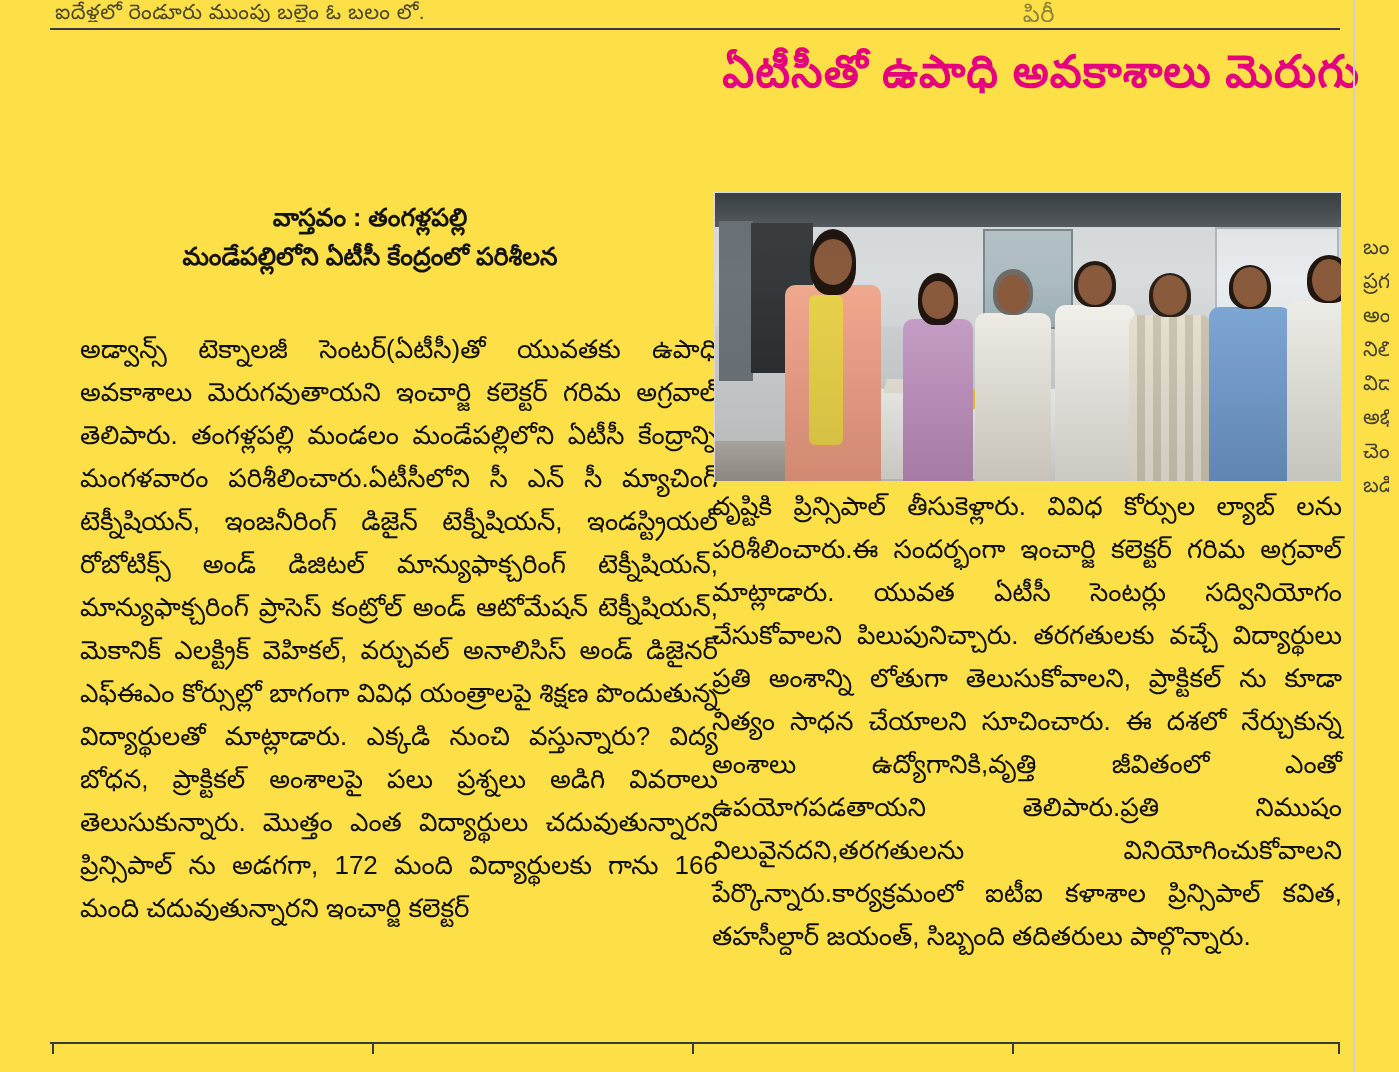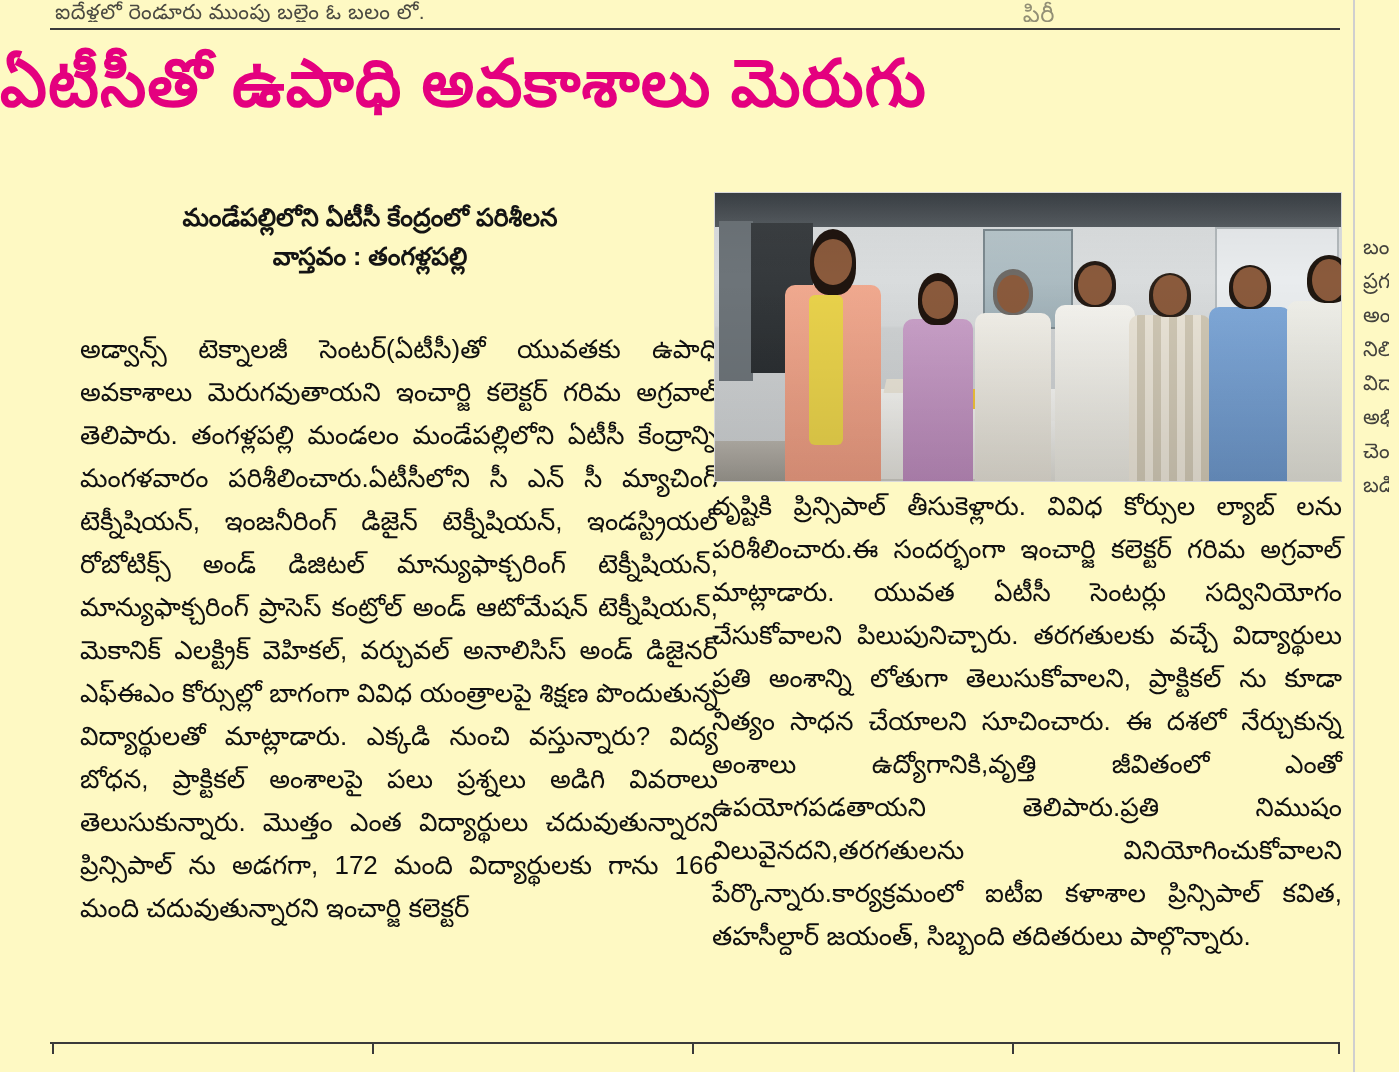--- a/index.html
+++ b/index.html
@@ -15,21 +15,21 @@
     overflow: hidden;
     position: relative;
   }
 
   
   .page {
     position: relative;
     width: 1399px;
     height: 1072px;
     box-sizing: border-box;
-    background: #fef9c3;
+    background: #fde047;
   }
 
   
   .top-strip {
     position: absolute;
     left: 55px;
     top: 0px;
     width: 1300px;
     height: 22px;
     overflow: hidden;
@@ -93,23 +93,23 @@
     height: 1072px;
     background: #cfcfcf;
   }
 
   
   .headline {
     position: absolute;
     left: 0;
     top: 46px;
     width: 1360px;
-    text-align: left;
+    text-align: right;
     color: #e4007f;
-    font-size: 66px;
+    font-size: 45px;
     font-weight: bold;
     letter-spacing: 1px;
     line-height: 1.15;
     white-space: nowrap;
   }
 
   
   .deck {
     position: absolute;
     left: 52px;
@@ -259,22 +259,22 @@
   <div class="top-strip">
     <span>ఐదేళ్లలో రెండూరు  ముంపు బల్లెం ఓ బలం లో.</span>
     <span class="right-frag">ఫిర్లీ</span>
   </div>
 
   <div class="rule-top"></div>
 
   <div class="headline">ఏటీసీతో ఉపాధి అవకాశాలు మెరుగు</div>
 
   <div class="deck">
+    <span class="line">వాస్తవం : తంగళ్లపల్లి</span>
     <span class="line">మండేపల్లిలోని ఏటీసీ కేంద్రంలో పరిశీలన</span>
-    <span class="line">వాస్తవం : తంగళ్లపల్లి</span>
   </div>
 
   <div class="col-left">
     <p>అడ్వాన్స్ టెక్నాలజీ సెంటర్(ఏటీసీ)తో యువతకు ఉపాధి అవకాశాలు మెరుగవుతాయని ఇంచార్జి కలెక్టర్ గరిమ అగ్రవాల్ తెలిపారు. తంగళ్లపల్లి మండలం మండేపల్లిలోని ఏటీసీ కేంద్రాన్ని మంగళవారం పరిశీలించారు.ఏటీసీలోని సీ ఎన్ సీ మ్యాచింగ్ టెక్నీషియన్, ఇంజనీరింగ్ డిజైన్ టెక్నీషియన్, ఇండస్ట్రియల్ రోబోటిక్స్ అండ్ డిజిటల్ మాన్యుఫాక్చరింగ్ టెక్నీషియన్, మాన్యుఫాక్చరింగ్ ప్రాసెస్ కంట్రోల్ అండ్ ఆటోమేషన్ టెక్నీషియన్, మెకానిక్ ఎలక్ట్రిక్ వెహికల్, వర్చువల్ అనాలిసిస్ అండ్ డిజైనర్ ఎఫ్ఈఎం కోర్సుల్లో బాగంగా వివిధ యంత్రాలపై శిక్షణ పొందుతున్న విద్యార్థులతో మాట్లాడారు. ఎక్కడి నుంచి వస్తున్నారు? విద్య బోధన, ప్రాక్టికల్ అంశాలపై పలు ప్రశ్నలు అడిగి వివరాలు తెలుసుకున్నారు. మొత్తం ఎంత విద్యార్థులు చదువుతున్నారని ప్రిన్సిపాల్ ను అడగగా, 172 మంది విద్యార్థులకు గాను 166 మంది చదువుతున్నారని ఇంచార్జి కలెక్టర్</p>
   </div>
 
   <div class="photo">
     <div class="room-wall"></div>
     <div class="ceiling"></div>
     <div class="cabinet"></div>

